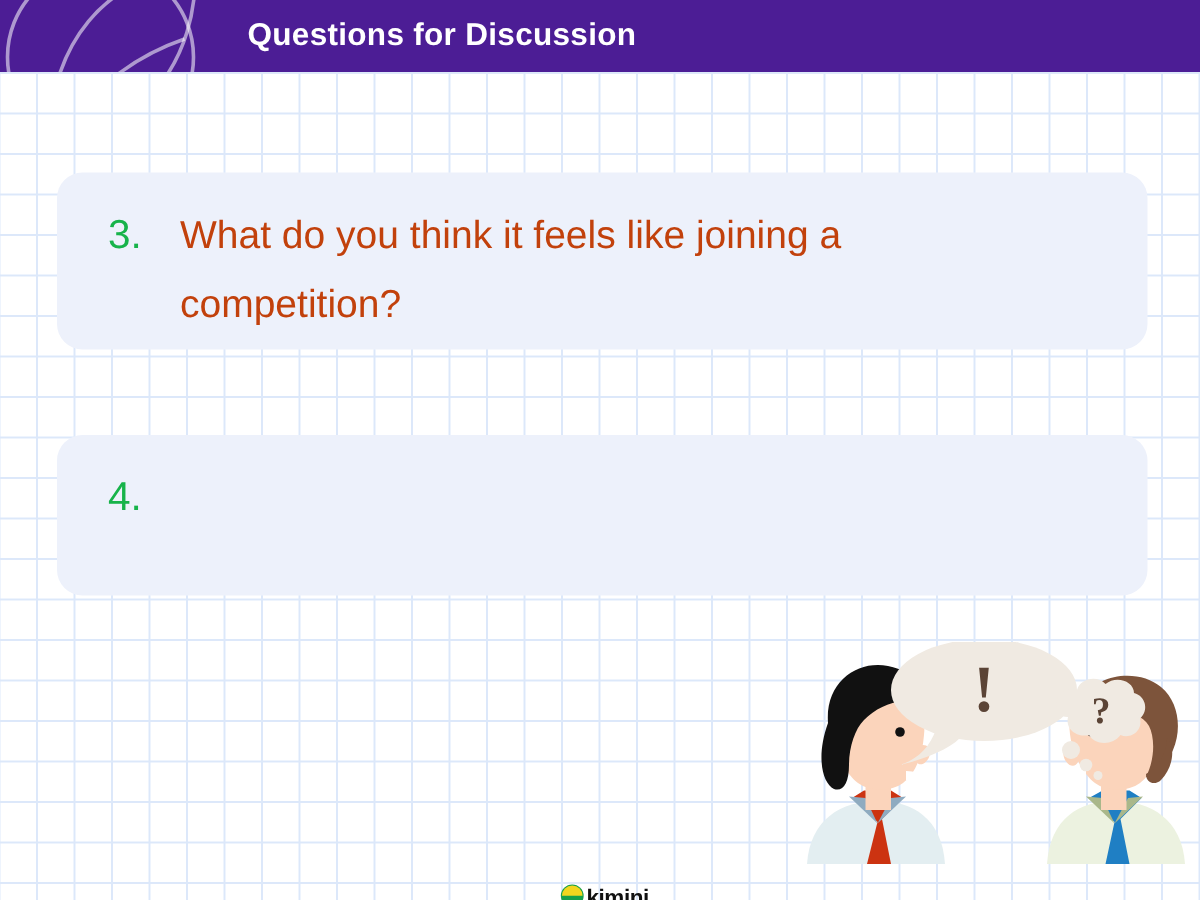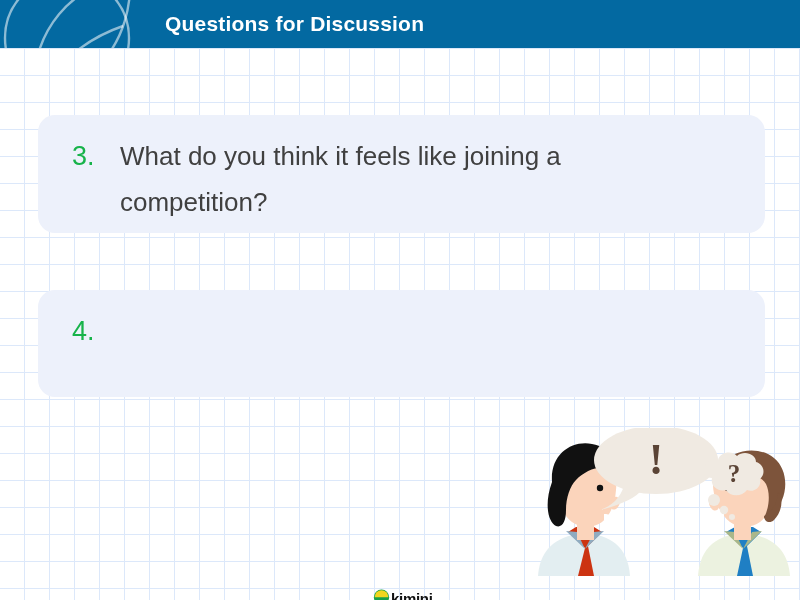--- a/index.html
+++ b/index.html
@@ -36,21 +36,21 @@
     background-position: -1px 0px;
   }
 
   
   #header-bar {
     position: absolute;
     left: 0;
     top: 0;
     width: 800px;
     height: 48px;
-    background: #0369a1;
+    background: #4c1d95;
     overflow: hidden;
   }
   #header-leaf-decoration {
     position: absolute;
     left: -8px;
     top: -48px;
     width: 150px;
     height: 150px;
     pointer-events: none;
   }
@@ -84,21 +84,21 @@
 
   .question-number {
     color: #17b34a;
     font-size: 27px;
     line-height: 46px;
     font-weight: normal;
     flex: 0 0 auto;
     width: 48px;
   }
   .question-text {
-    color: #404040;
+    color: #c2410c;
     font-size: 26px;
     line-height: 46px;
     font-weight: normal;
     flex: 1 1 auto;
     white-space: pre-line;
   }
 
   
   #illustration {
     position: absolute;

